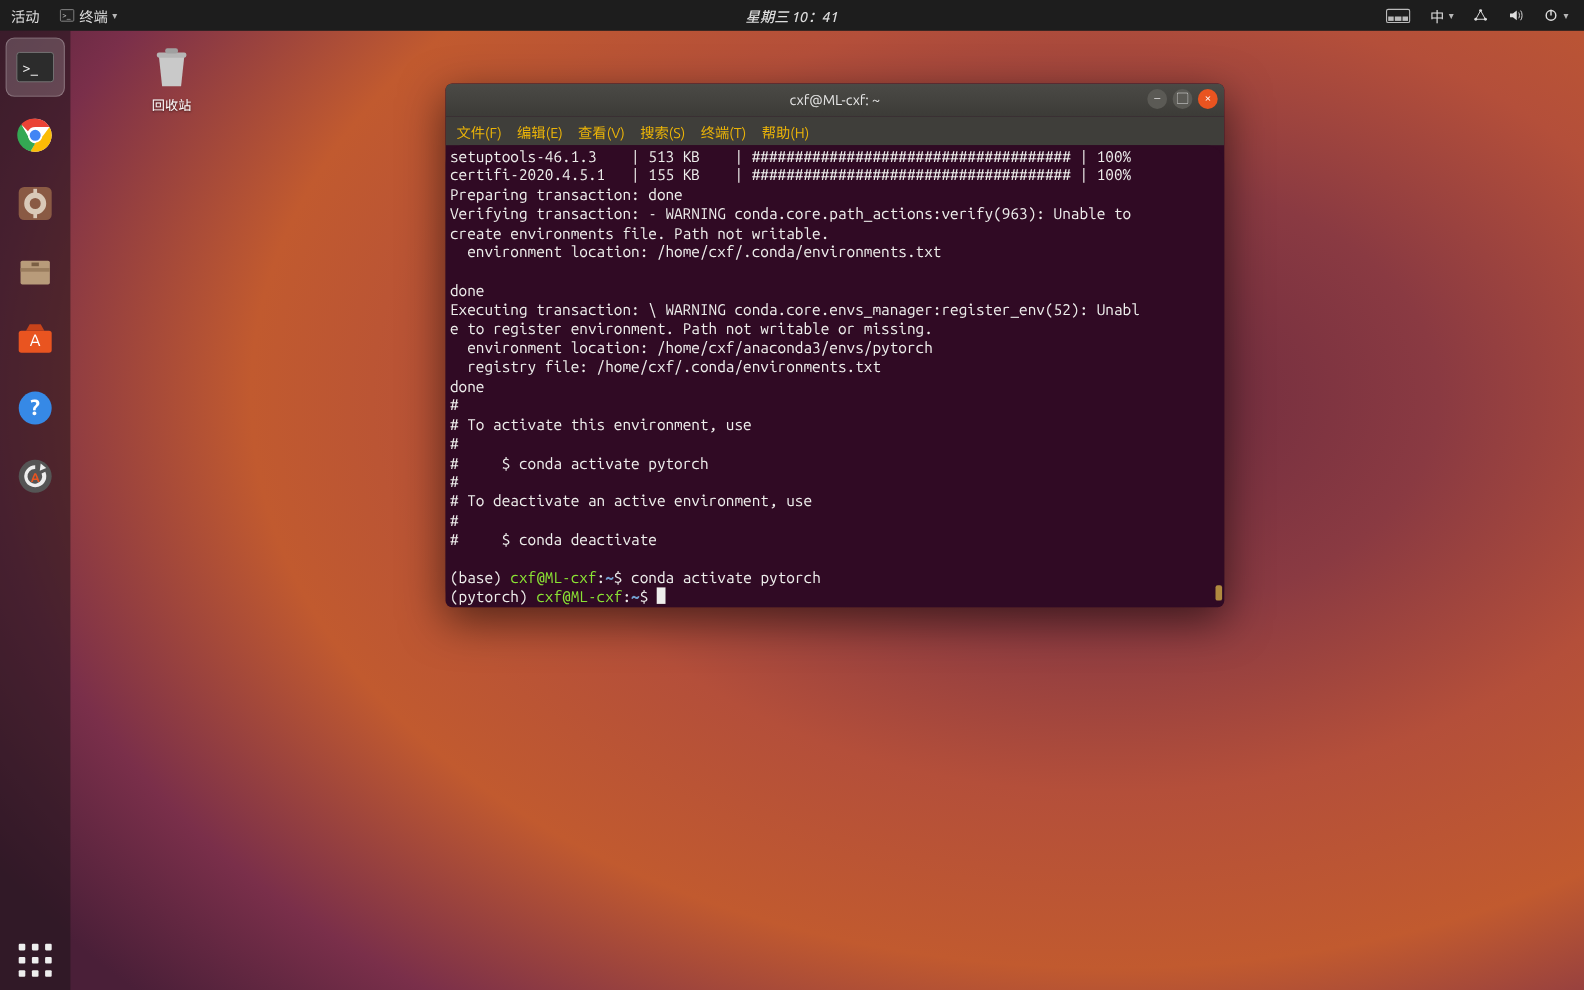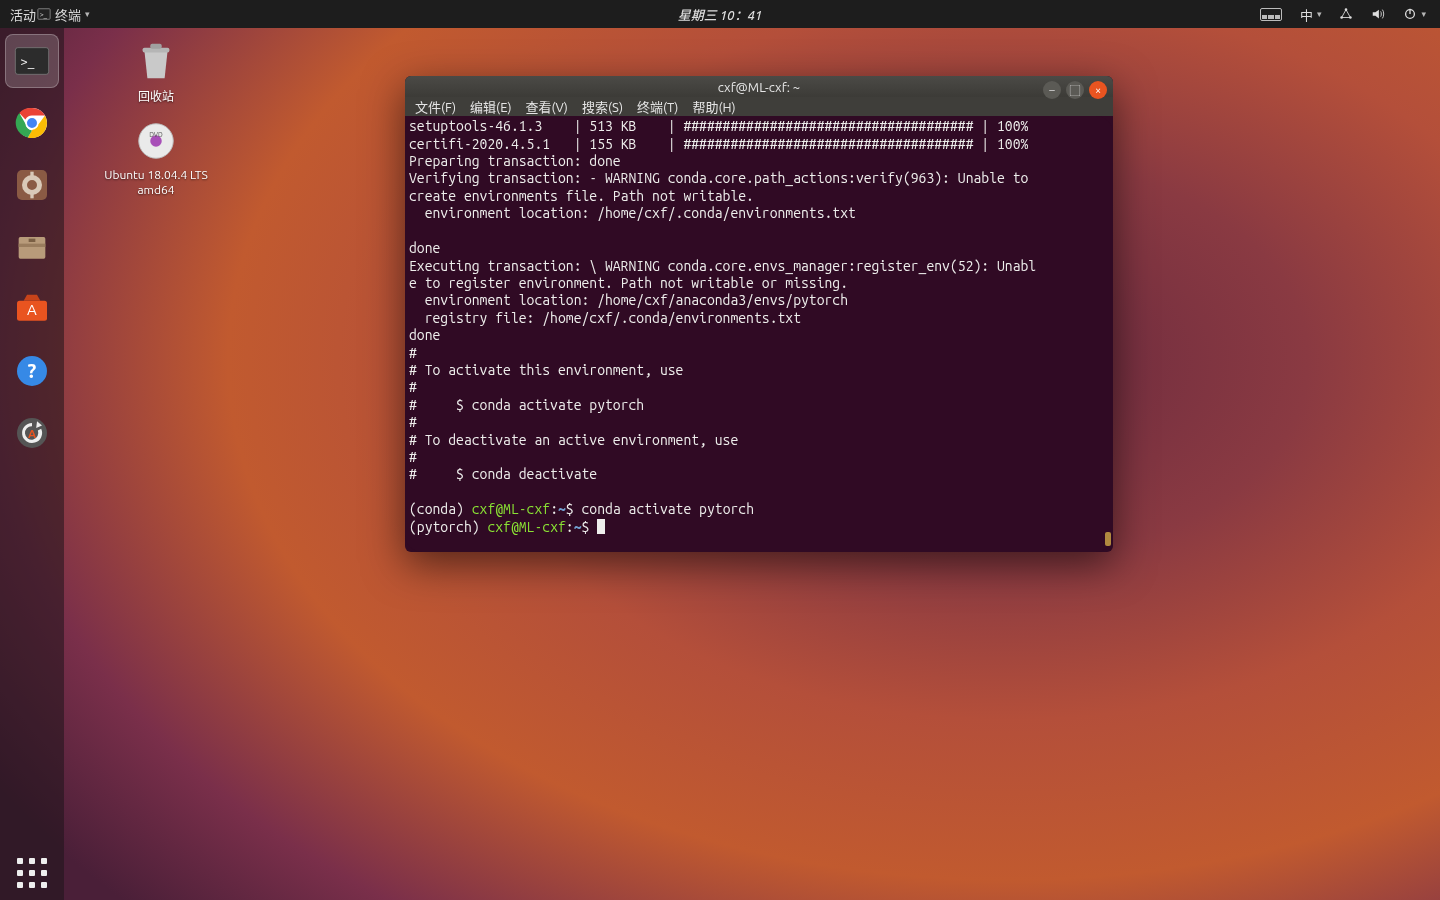--- a/index.html
+++ b/index.html
@@ -15,21 +15,21 @@
     color: #eee;
   }
 
   
   .top-panel {
     position: absolute; top: 0; left: 0; right: 0; height: 28px;
     background: #1d1d1d;
     display: flex; align-items: center;
     font-size: 13px; color: #ddd;
   }
-  .top-panel .left  { display: flex; align-items: center; gap: 1px; padding-left: 10px; }
+  .top-panel .left  { display: flex; align-items: center; gap: 18px; padding-left: 10px; }
   .top-panel .center{ position: absolute; left: 50%; transform: translateX(-50%); font-weight: 500; font-style: italic; }
   .top-panel .right { margin-left: auto; display: flex; align-items: center; gap: 18px; padding-right: 14px; }
   .tp-item { display: flex; align-items: center; gap: 4px; cursor: pointer; }
   .tp-icon { width: 14px; height: 14px; display: inline-flex; align-items: center; justify-content: center; }
   .dropdown-arrow { font-size: 9px; opacity: .8; }
 
   
   .dock {
     position: absolute; left: 0; top: 28px; bottom: 0; width: 64px;
     background: rgba(30,20,25,.55);
@@ -75,25 +75,25 @@
     position: relative; color: #e6e6e6; font-size: 13px;
   }
   .win-controls { position: absolute; right: 6px; top: 5px; display: flex; gap: 5px; }
   .wc { width: 18px; height: 18px; border-radius: 9px; display:flex;align-items:center;justify-content:center;
         font-size: 11px; cursor: pointer;}
   .wc.min { background: #5b5a55; color:#ddd;}
   .wc.max { background: #5b5a55; color:#ddd;}
   .wc.close { background: #e95420; color:#fff;}
   .menubar {
     height: 26px; background: #3f3e3a; display: flex; align-items: center;
-    gap: 14px; padding: 0 10px; font-size: 13px; color: #e5e5e5;
+    gap: 14px; padding: 0 10px; font-size: 13px; color: #eab308;
   }
   .menubar span { cursor: pointer; }
   .term-body {
-    flex: 1; background: #300a24; padding: 2px 4px 16px 4px;
+    flex: 1; background: #300a24; padding: 2px 4px 0 4px;
     position: relative;
     border-radius: 17px;
   }
   .term-pre {
     font-family: "Ubuntu Mono","DejaVu Sans Mono",monospace;
     font-size: 14px; line-height: 17.4px; color: #eeeeec; white-space: pre;
   }
   .scroll-ind { position:absolute; right:2px; bottom:6px; width:6px; height:14px;
                 background:#b08a3f; border-radius:2px; }
   .ps-base   { color:#eeeeec; }
@@ -239,30 +239,20 @@
   <div class="di">
     <div class="glyph">
       <svg viewBox="0 0 48 48">
           <path d="M12 12h24l-3 28H15z" fill="#c9c9c9"></path>
           <rect x="10" y="8" width="28" height="5" rx="2" fill="#b5b5b5"></rect>
           <rect x="18" y="4" width="12" height="5" rx="2" fill="#a0a0a0"></rect>
         </svg>
     </div>
     <div class="label">回收站</div>
   </div>
-  <div class="di">
-    <div class="glyph">
-      <svg viewBox="0 0 48 48">
-          <circle cx="24" cy="24" r="18" fill="#eaeaea" stroke="#bbb"></circle>
-          <circle cx="24" cy="24" r="6" fill="#a84fb8"></circle>
-          <text x="24" y="20" text-anchor="middle" font-size="7" fill="#555">DVD</text>
-        </svg>
-    </div>
-    <div class="label">Ubuntu 18.04.4 LTS amd64</div>
-  </div>
 </div>
 
 <div class="window">
   <div class="titlebar">
     <span>cxf@ML-cxf: ~</span>
     <div class="win-controls">
       <div class="wc min">–</div>
       <div class="wc max">▢</div>
       <div class="wc close">×</div>
     </div>
@@ -291,17 +281,17 @@
 done
 #
 # To activate this environment, use
 #
 #     $ conda activate pytorch
 #
 # To deactivate an active environment, use
 #
 #     $ conda deactivate
 
-<span class="ps-base">(conda) </span><span class="ps-green">cxf@ML-cxf</span><span class="ps-base">:</span><span class="ps-blue">~</span><span class="ps-base">$ </span>conda activate pytorch
+<span class="ps-base">(base) </span><span class="ps-green">cxf@ML-cxf</span><span class="ps-base">:</span><span class="ps-blue">~</span><span class="ps-base">$ </span>conda activate pytorch
 <span class="ps-base">(pytorch) </span><span class="ps-green">cxf@ML-cxf</span><span class="ps-base">:</span><span class="ps-blue">~</span><span class="ps-base">$ </span><span class="cursor"></span></pre>
     <div class="scroll-ind"></div>
   </div>
 </div>
 
 </body></html>

